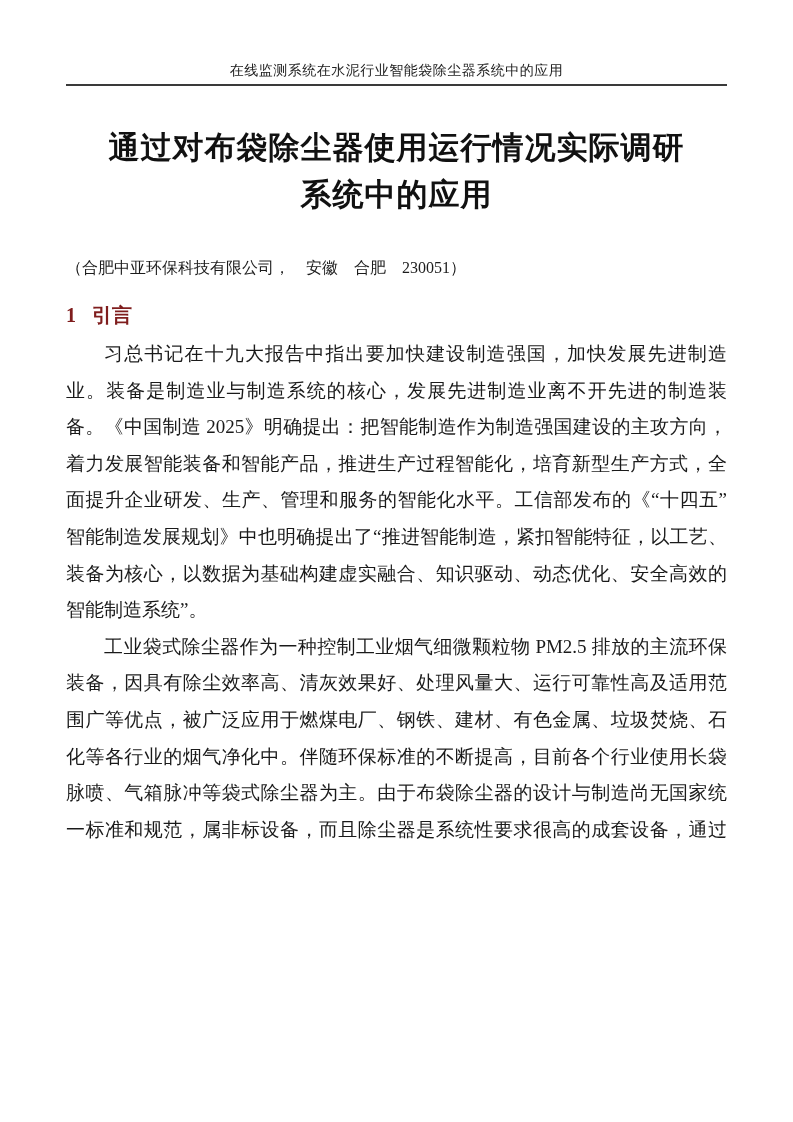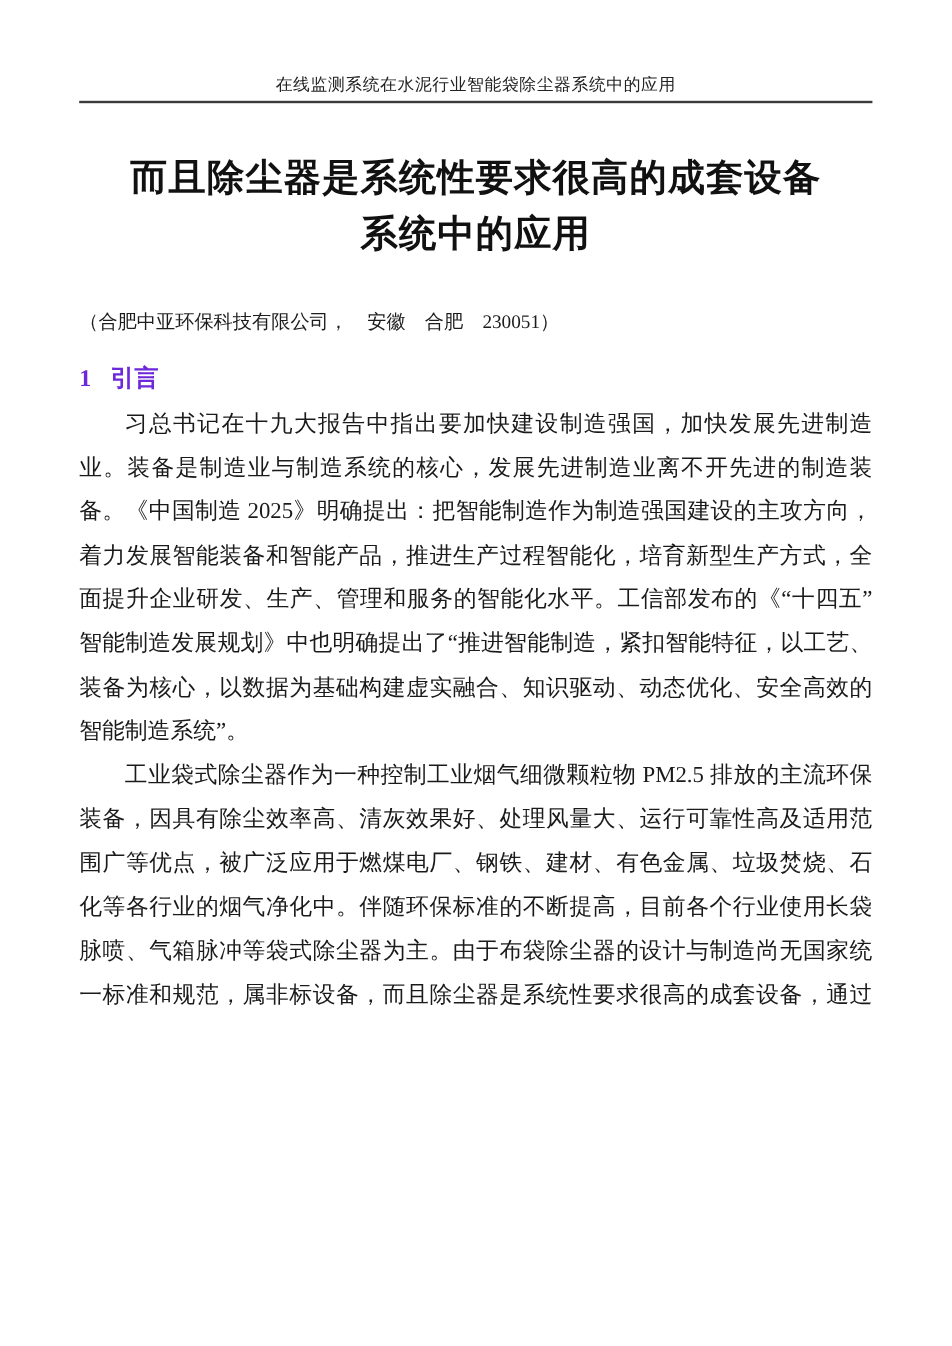--- a/index.html
+++ b/index.html
@@ -47,21 +47,21 @@
     top: 258px; left: 66px; width: 661px;
     text-align: left;
     font-size: 16px;
     color: #1c1c1c;
   }
   .section-heading {
     position: absolute;
     top: 302px; left: 66px; width: 661px;
     font-size: 20px;
     font-weight: bold;
-    color: #6d28d9;
+    color: #7f1d1d;
   }
   .section-heading .sec-num { margin-right: 16px; }
   .body-text {
     position: absolute;
     top: 336px; left: 66px; width: 661px;
     font-size: 19px;
     line-height: 36.6px;
     text-align: justify;
     text-justify: inter-ideograph;
     color: #1a1a1a;
@@ -99,21 +99,21 @@
 </head>
 <body>
 
 <div class="page">
 
   <div class="running-header">在线监测系统在水泥行业智能袋除尘器系统中的应用</div>
 
   <div class="header-rule"></div>
 
   <div class="paper-title">
-    <div>而且除尘器是系统性要求很高的成套设备</div>
+    <div>通过对布袋除尘器使用运行情况实际调研</div>
     <div>系统中的应用</div>
   </div>
 
 
   <div class="affiliation">（合肥中亚环保科技有限公司，　安徽　合肥　230051）</div>
 
   <div class="section-heading">
     <span class="sec-num">1</span><span>引言</span>
   </div>
 

